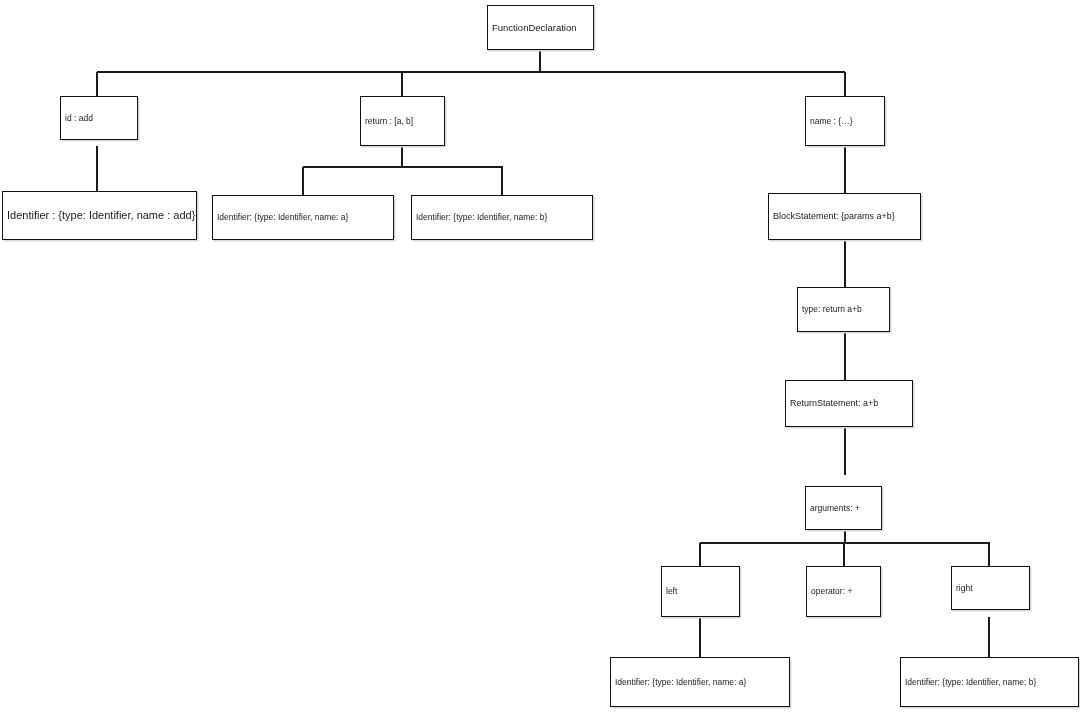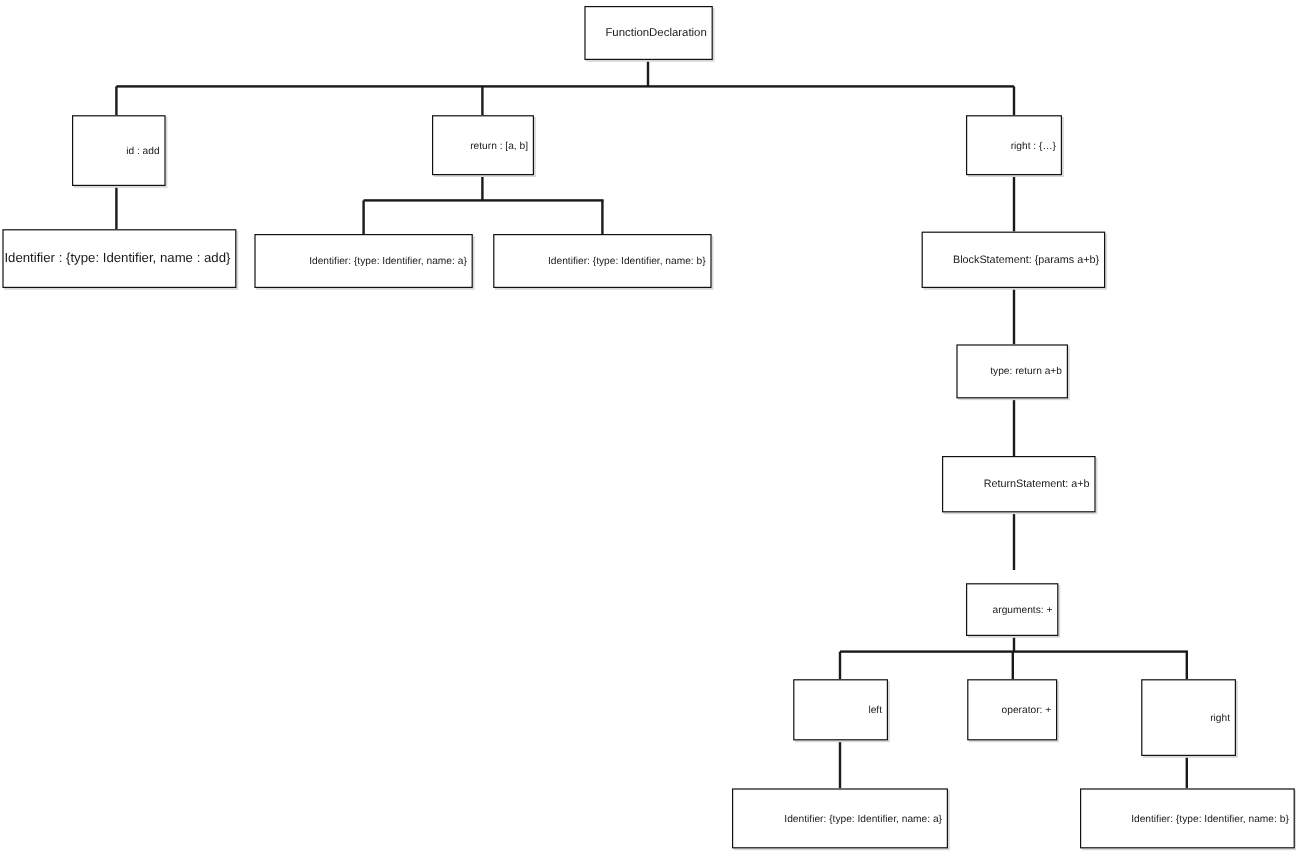--- a/index.html
+++ b/index.html
@@ -18,21 +18,21 @@
     background: #ffffff;
     overflow: hidden;
   }
   .node {
     position: absolute;
     box-sizing: border-box;
     border: 1.6px solid #111111;
     background: #ffffff;
     display: flex;
     align-items: center;
-    justify-content: flex-end;
+    justify-content: flex-start;
     text-align: center;
     color: #1a1a1a;
     z-index: 3;
     box-shadow: 1.5px 1.5px 0 0 #d8d8d8;
   }
   .node .label {
     display: block;
     line-height: 1.25;
     padding: 0 4px;
     white-space: nowrap;
@@ -66,28 +66,28 @@
     <div class="edge v" style="left: 844.2px; top: 520px; height: 23px; background: rgb(26, 26, 26);"></div>
     <div class="edge h" style="left: 700px; top: 542.2px; width: 290px; background: rgb(26, 26, 26);"></div>
     <div class="edge v" style="left: 699.2px; top: 543px; height: 23px; background: rgb(26, 26, 26);"></div>
     <div class="edge v" style="left: 843.2px; top: 543px; height: 23px; background: rgb(26, 26, 26);"></div>
     <div class="edge v" style="left: 988.2px; top: 543px; height: 23px; background: rgb(26, 26, 26);"></div>
     <div class="edge v" style="left: 699.2px; top: 617px; height: 40px; background: rgb(26, 26, 26);"></div>
     <div class="edge v" style="left: 988.2px; top: 617px; height: 40px; background: rgb(26, 26, 26);"></div>
     <div class="node" style="left: 487px; top: 5px; width: 107px; height: 45px; border-color: rgb(17, 17, 17);">
       <span class="label" style="font-size: 9.5px;">FunctionDeclaration</span>
     </div>
-    <div class="node" style="left: 60px; top: 96px; width: 78px; height: 59px; border-color: rgb(17, 17, 17);">
+    <div class="node" style="left: 60px; top: 96px; width: 78px; height: 44px; border-color: rgb(17, 17, 17);">
       <span class="label" style="font-size: 8.5px;">id : add</span>
     </div>
     <div class="node" style="left: 360px; top: 96px; width: 85px; height: 50px; border-color: rgb(17, 17, 17);">
       <span class="label" style="font-size: 8.5px;">return :  [a, b]</span>
     </div>
     <div class="node" style="left: 805px; top: 96px; width: 80px; height: 50px; border-color: rgb(17, 17, 17);">
-      <span class="label" style="font-size: 8.5px;">right : {…}</span>
+      <span class="label" style="font-size: 8.5px;">name : {…}</span>
     </div>
     <div class="node" style="left: 2px; top: 191px; width: 195px; height: 49px; border-color: rgb(17, 17, 17);">
       <span class="label" style="font-size: 11px;">Identifier : {type: Identifier, name : add}</span>
     </div>
     <div class="node" style="left: 212px; top: 195px; width: 182px; height: 45px; border-color: rgb(17, 17, 17);">
       <span class="label" style="font-size: 8.5px;">Identifier:  {type: Identifier, name: a}</span>
     </div>
     <div class="node" style="left: 411px; top: 195px; width: 182px; height: 45px; border-color: rgb(17, 17, 17);">
       <span class="label" style="font-size: 8.5px;">Identifier:  {type: Identifier, name: b}</span>
     </div>
@@ -102,21 +102,21 @@
     </div>
     <div class="node" style="left: 805px; top: 486px; width: 77px; height: 44px; border-color: rgb(17, 17, 17);">
       <span class="label" style="font-size: 8.5px;">arguments: +</span>
     </div>
     <div class="node" style="left: 661px; top: 566px; width: 79px; height: 51px; border-color: rgb(17, 17, 17);">
       <span class="label" style="font-size: 8.5px;">left</span>
     </div>
     <div class="node" style="left: 806px; top: 566px; width: 75px; height: 51px; border-color: rgb(17, 17, 17);">
       <span class="label" style="font-size: 8.5px;">operator: +</span>
     </div>
-    <div class="node" style="left: 951px; top: 566px; width: 79px; height: 64px; border-color: rgb(17, 17, 17); padding-left: 19px;">
+    <div class="node" style="left: 951px; top: 566px; width: 79px; height: 44px; border-color: rgb(17, 17, 17);">
       <span class="label" style="font-size: 8.5px;">right</span>
     </div>
     <div class="node" style="left: 610px; top: 657px; width: 180px; height: 50px; border-color: rgb(17, 17, 17);">
       <span class="label" style="font-size: 8.5px;">Identifier:  {type: Identifier, name: a}</span>
     </div>
     <div class="node" style="left: 900px; top: 657px; width: 179px; height: 50px; border-color: rgb(17, 17, 17);">
       <span class="label" style="font-size: 8.5px;">Identifier: {type: Identifier, name: b}</span>
     </div>
   </div>
 

